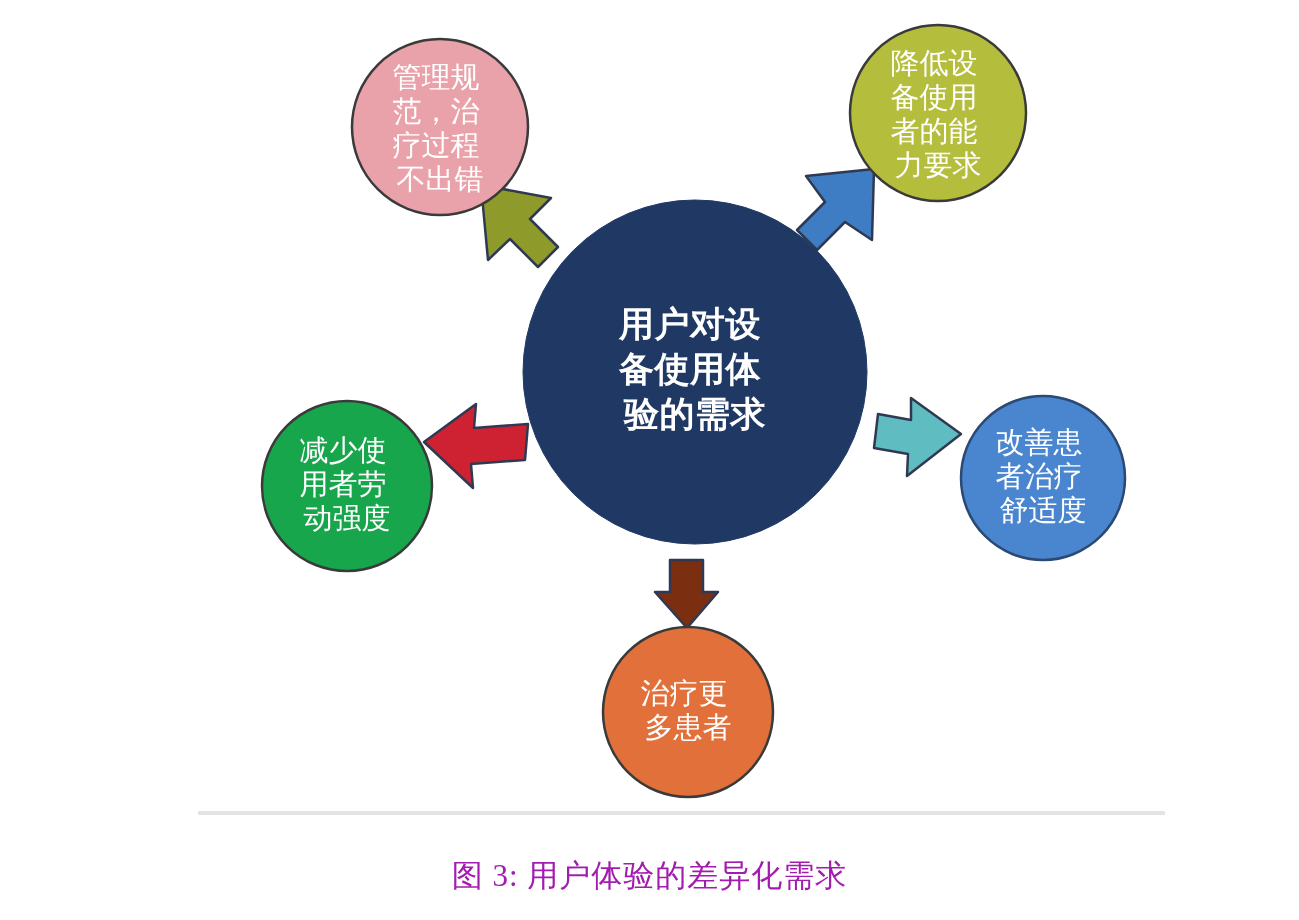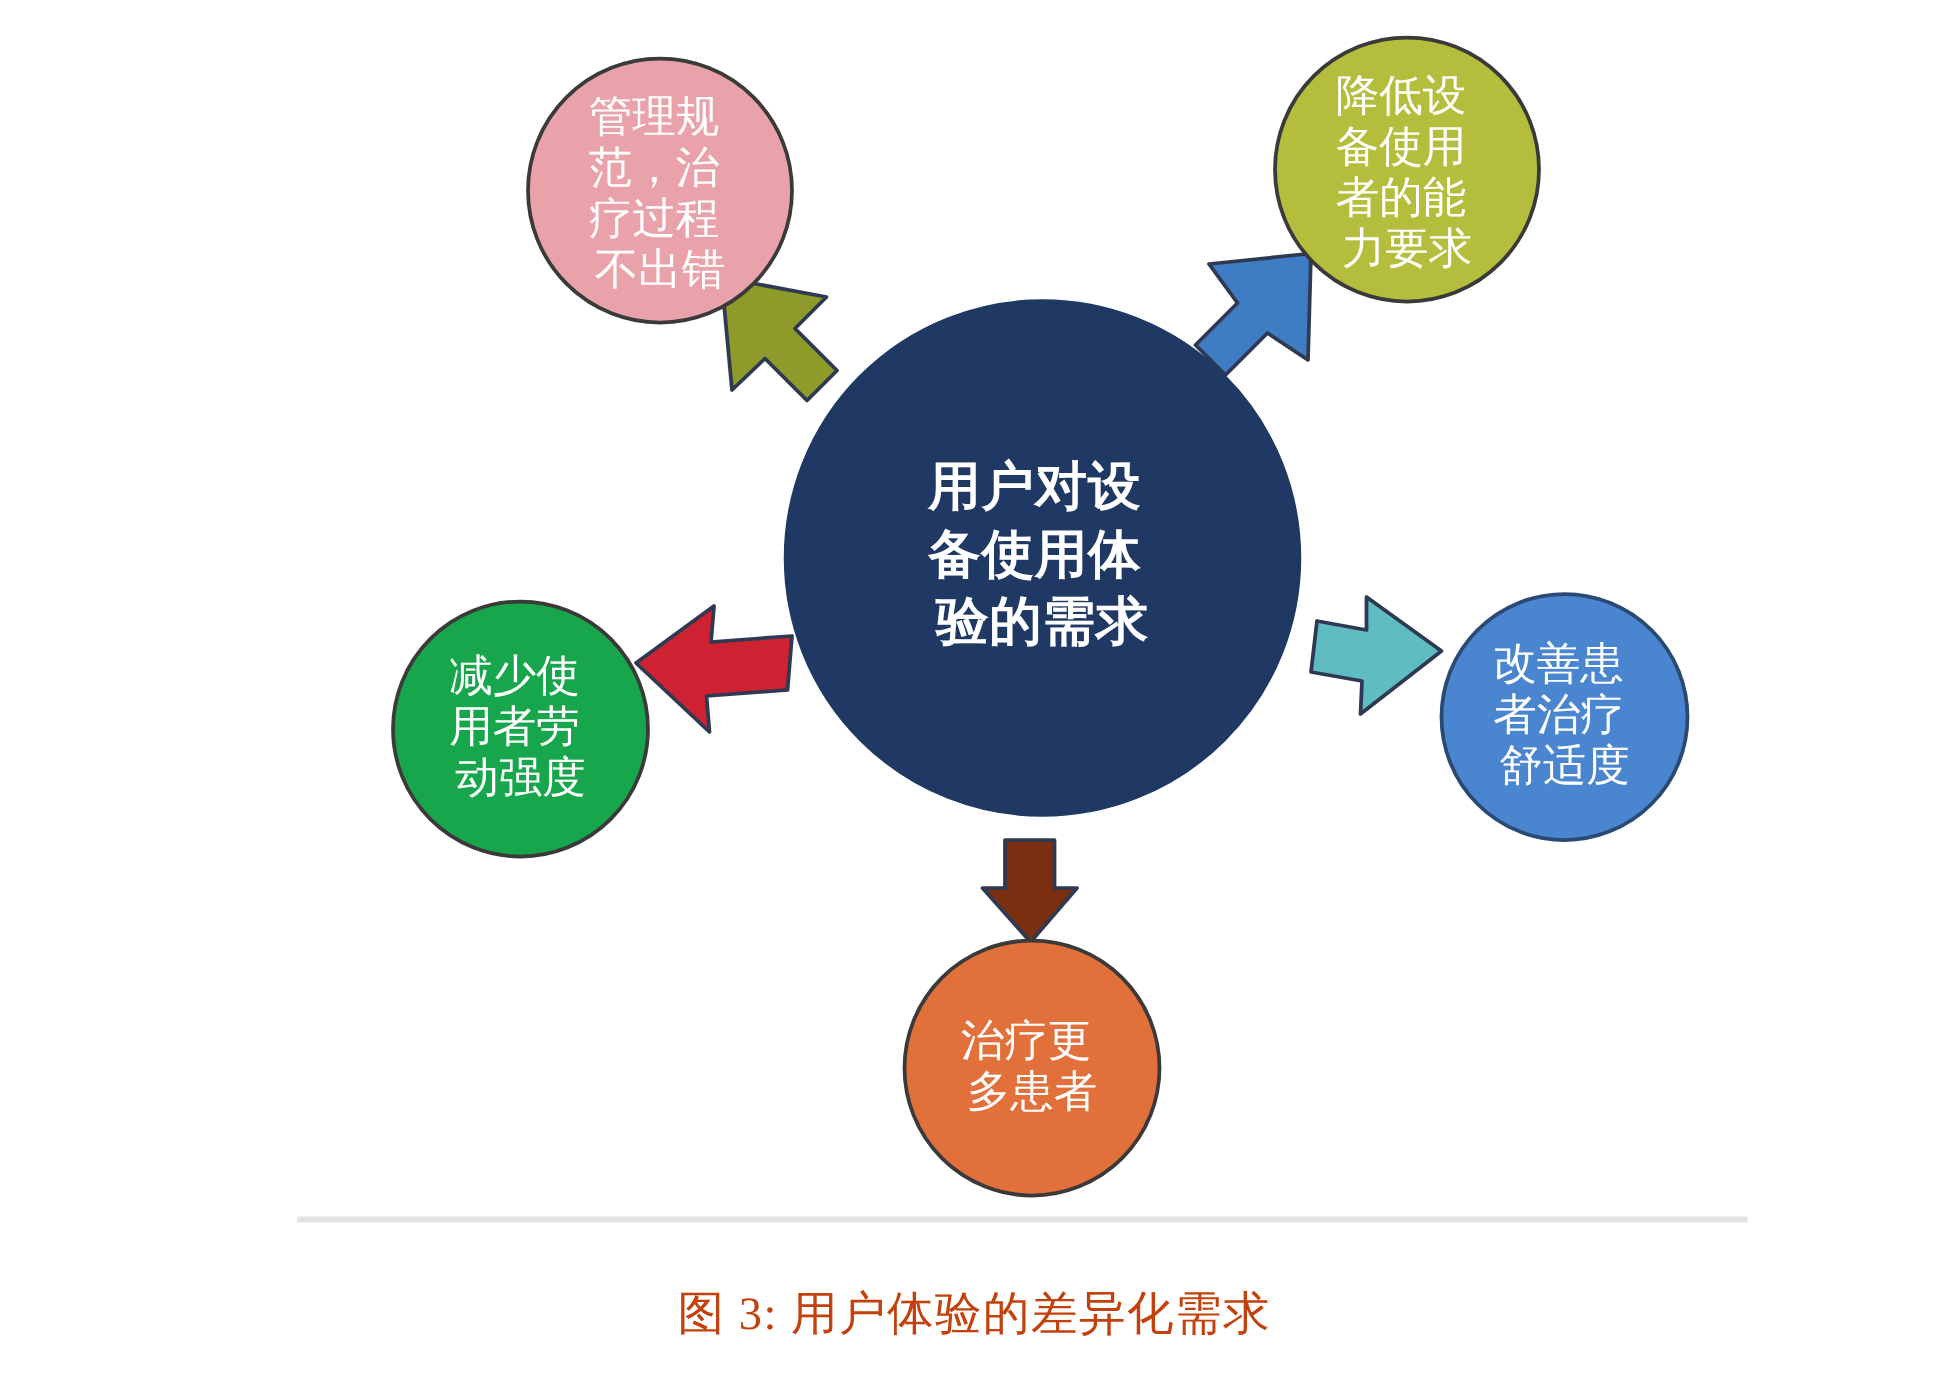--- a/index.html
+++ b/index.html
@@ -60,21 +60,21 @@
     border-radius: 1px;
   }
   #caption {
     position: absolute;
     left: 0;
     top: 855px;
     width: 1299px;
     text-align: center;
     font-family: "Liberation Serif", "DejaVu Serif", serif;
     font-size: 31px;
-    color: #c2410c;
+    color: #a21caf;
     letter-spacing: 1px;
     white-space: pre;
   }
 </style>
 </head>
 <body>
 
 <div id="page">
 
   <div id="figure-area">

